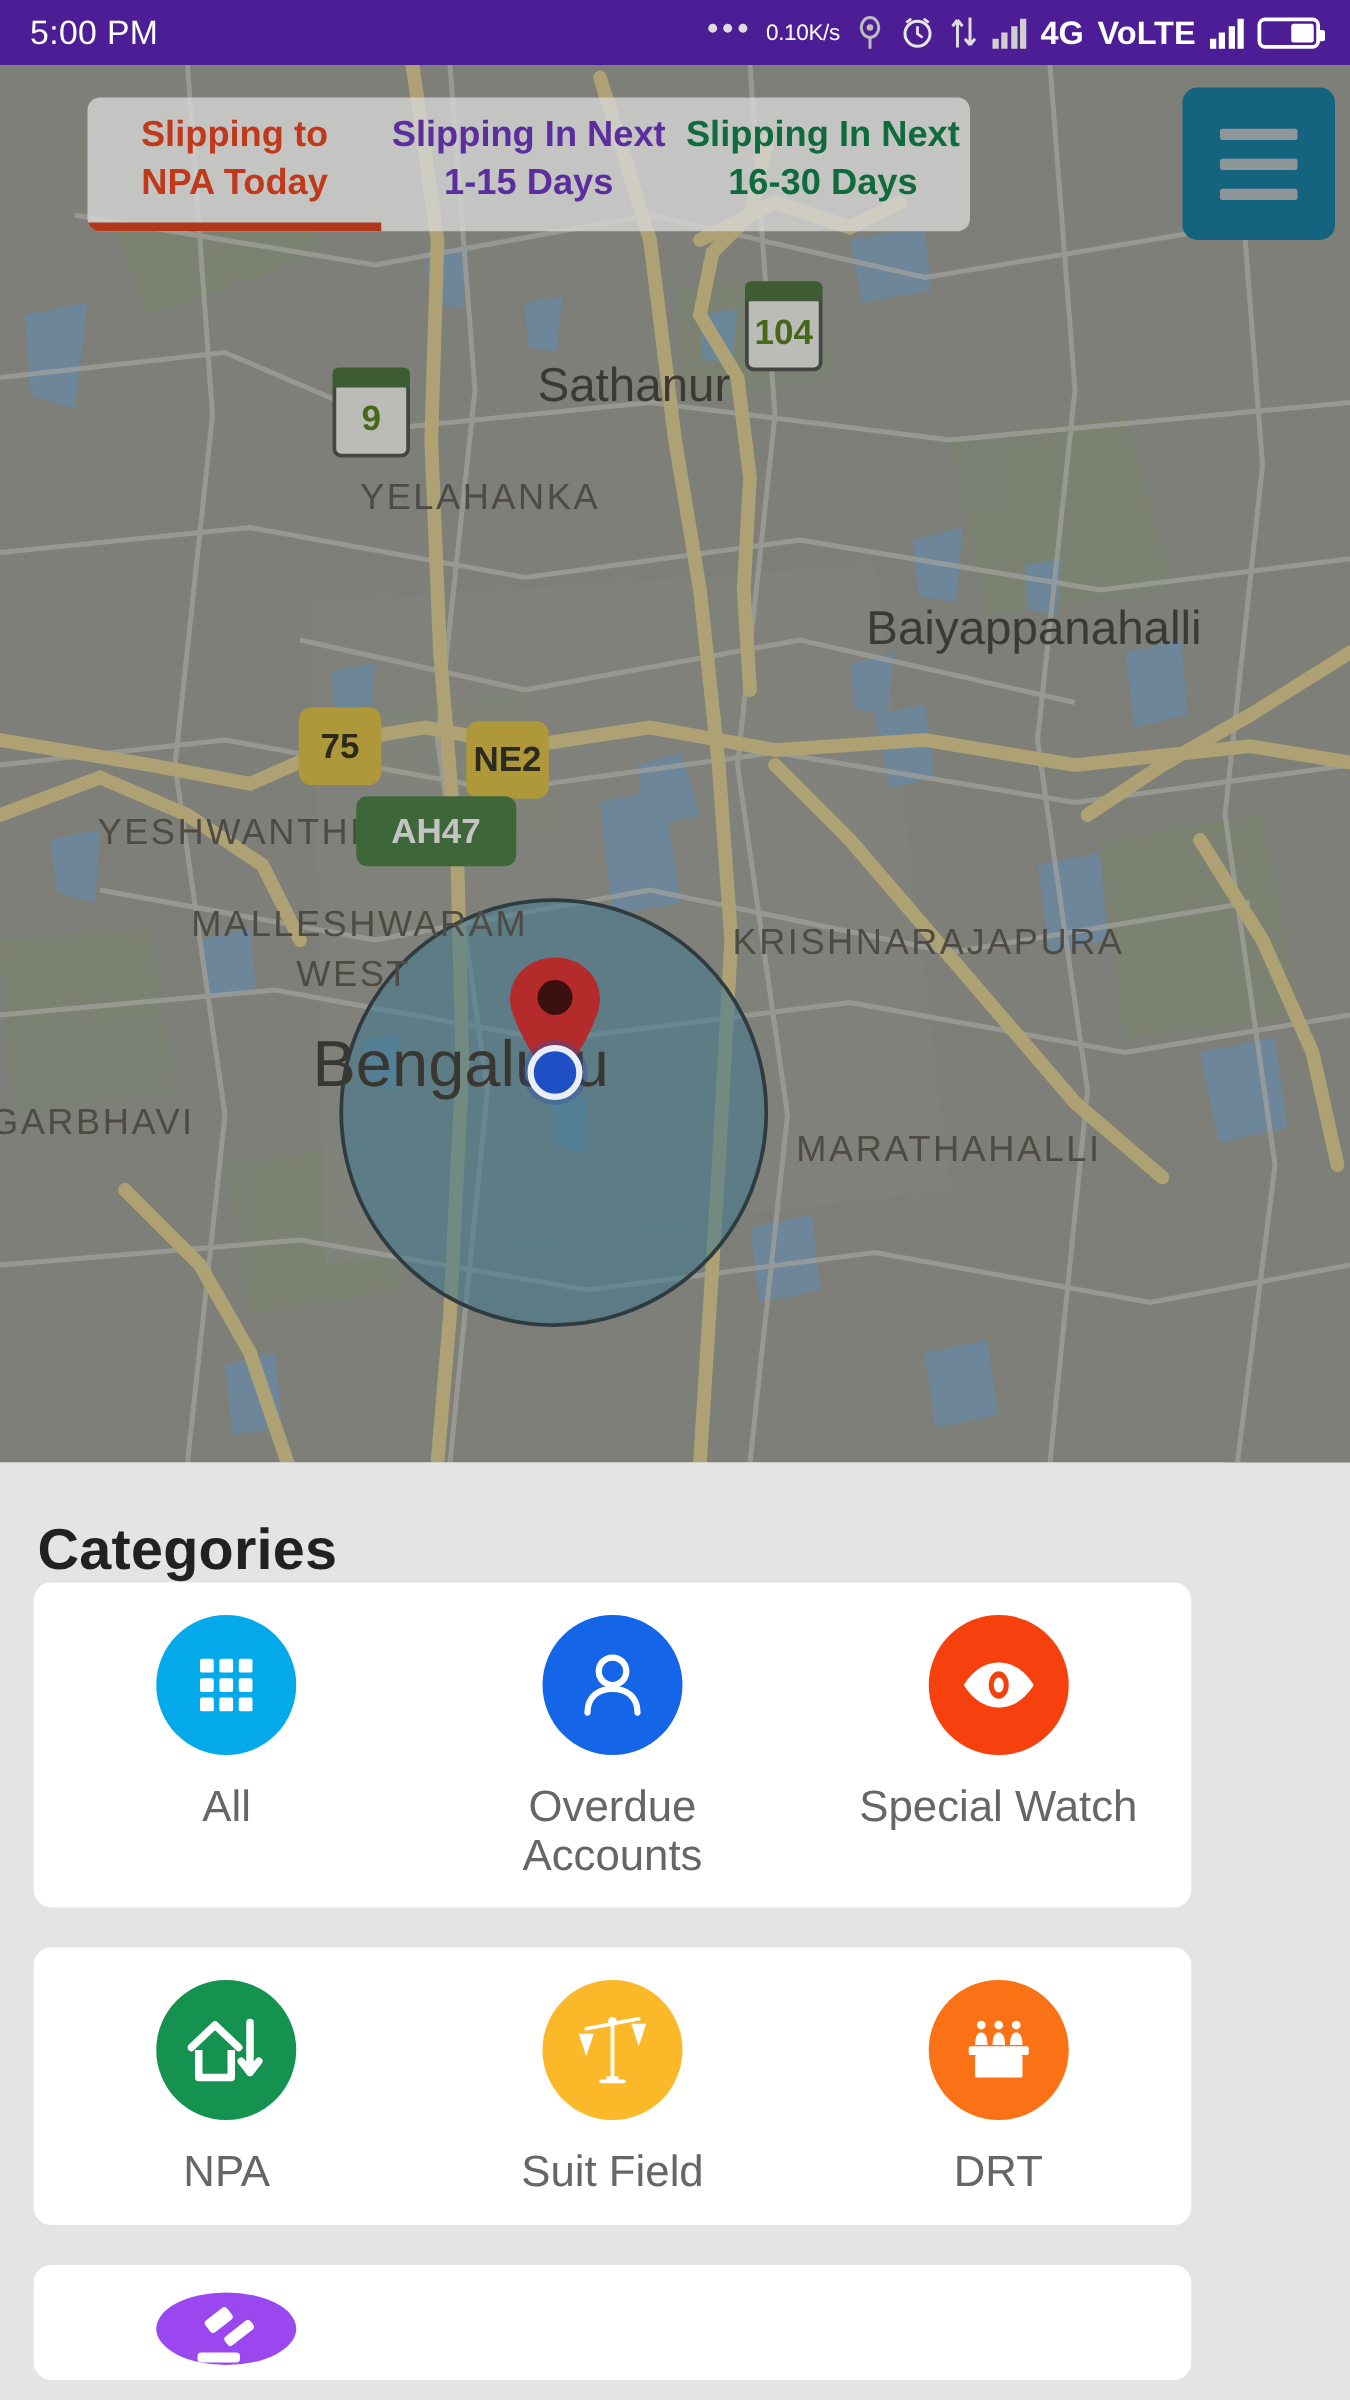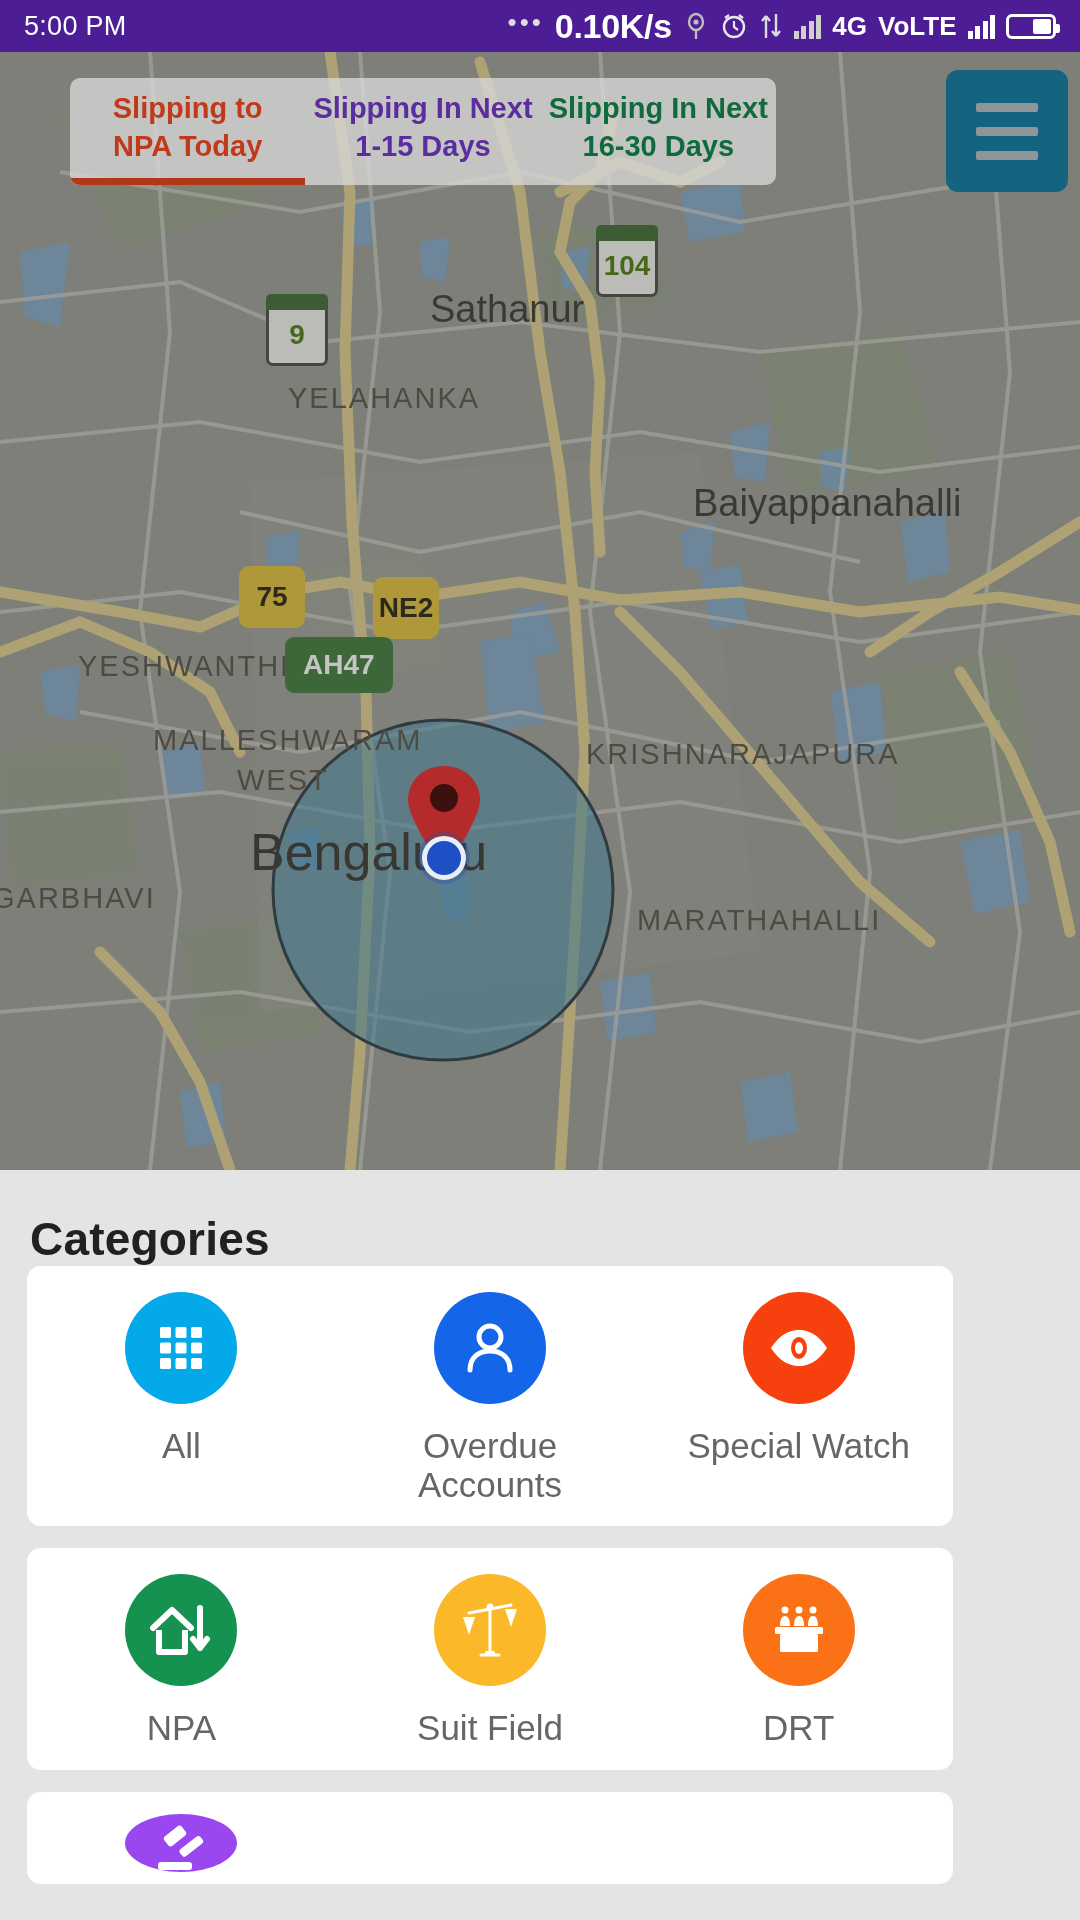--- a/index.html
+++ b/index.html
@@ -16,21 +16,21 @@
     position: absolute; top: 0; left: 0; width: 1080px; height: 52px;
     background: #4c1d95; color: #fff;
     display: flex; align-items: center;
     padding: 0 24px 0 24px;
     font-size: 27px; font-weight: 500;
     z-index: 40;
   }
   .sb-time { letter-spacing: .3px; }
   .sb-right { margin-left: auto; display: flex; align-items: center; gap: 11px; }
   .sb-dots { letter-spacing: 3px; font-size: 26px; color: #ddd; line-height: 0; padding-bottom: 8px;}
-  .sb-speed { font-size: 34px; font-weight: 700; letter-spacing: -.3px; }
+  .sb-speed { font-size: 18px; font-weight: 400; letter-spacing: -.3px; }
   .sb-ico { display: inline-flex; align-items: center; }
   .bars { display: inline-flex; align-items: flex-end; gap: 2.5px; height: 26px; }
   .bars i { display: block; width: 5px; background: #cfcfcf; }
   .bars i:nth-child(1) { height: 8px; }
   .bars i:nth-child(2) { height: 13px; }
   .bars i:nth-child(3) { height: 18px; }
   .bars i:nth-child(4) { height: 24px; }
   .bars.full i { background: #fff; }
   .sb-4g { font-size: 26px; font-weight: 700; }
   .sb-volte { font-size: 26px; font-weight: 700; }
@@ -73,21 +73,21 @@
   }
   .shield-us:before {
     content: ""; position: absolute; top: -13px; left: -3px; right: -3px; height: 16px;
     background: #3f6b33; border-radius: 5px 5px 0 0;
   }
   .shield-yellow {
     width: 66px; height: 62px; background: #e0c03b;
     border-radius: 10px; color: #262310; font-weight: 700;
   }
   .shield-green {
-    height: 56px; padding: 0 18px; background: #3f7a3a;
+    height: 56px; padding: 0 28px; background: #3f7a3a;
     border-radius: 9px; color: #fff; font-weight: 600;
   }
   .pin { position: absolute; z-index: 9; }
   .blue-dot {
     position: absolute; z-index: 9;
     width: 44px; height: 44px; border-radius: 50%;
     background: #1f4fc4; border: 5px solid #e9eef7;
     box-shadow: 0 0 0 4px rgba(40,80,170,.35);
   }
 
@@ -122,21 +122,21 @@
   
   .sheet {
     position: absolute; top: 1170px; left: 0; width: 980px; height: 750px;
     background: #e4e4e4; z-index: 30;
   }
   .sheet-title {
     font-size: 46px; font-weight: 700; color: #212121;
     padding: 42px 0 0 30px; letter-spacing: .2px;
   }
   .cat-card {
-    margin: 0 27px 22px 27px; background: #fff;
+    margin: 0 27px 32px 27px; background: #fff;
     border-radius: 14px; padding: 26px 0 22px 0;
     display: flex;
   }
   .cat-card:first-of-type { margin-top: 30px; }
   .cat-item {
     flex: 1; display: flex; flex-direction: column; align-items: center;
     cursor: pointer;
   }
   .cat-circle {
     width: 112px; height: 112px; border-radius: 50%;

